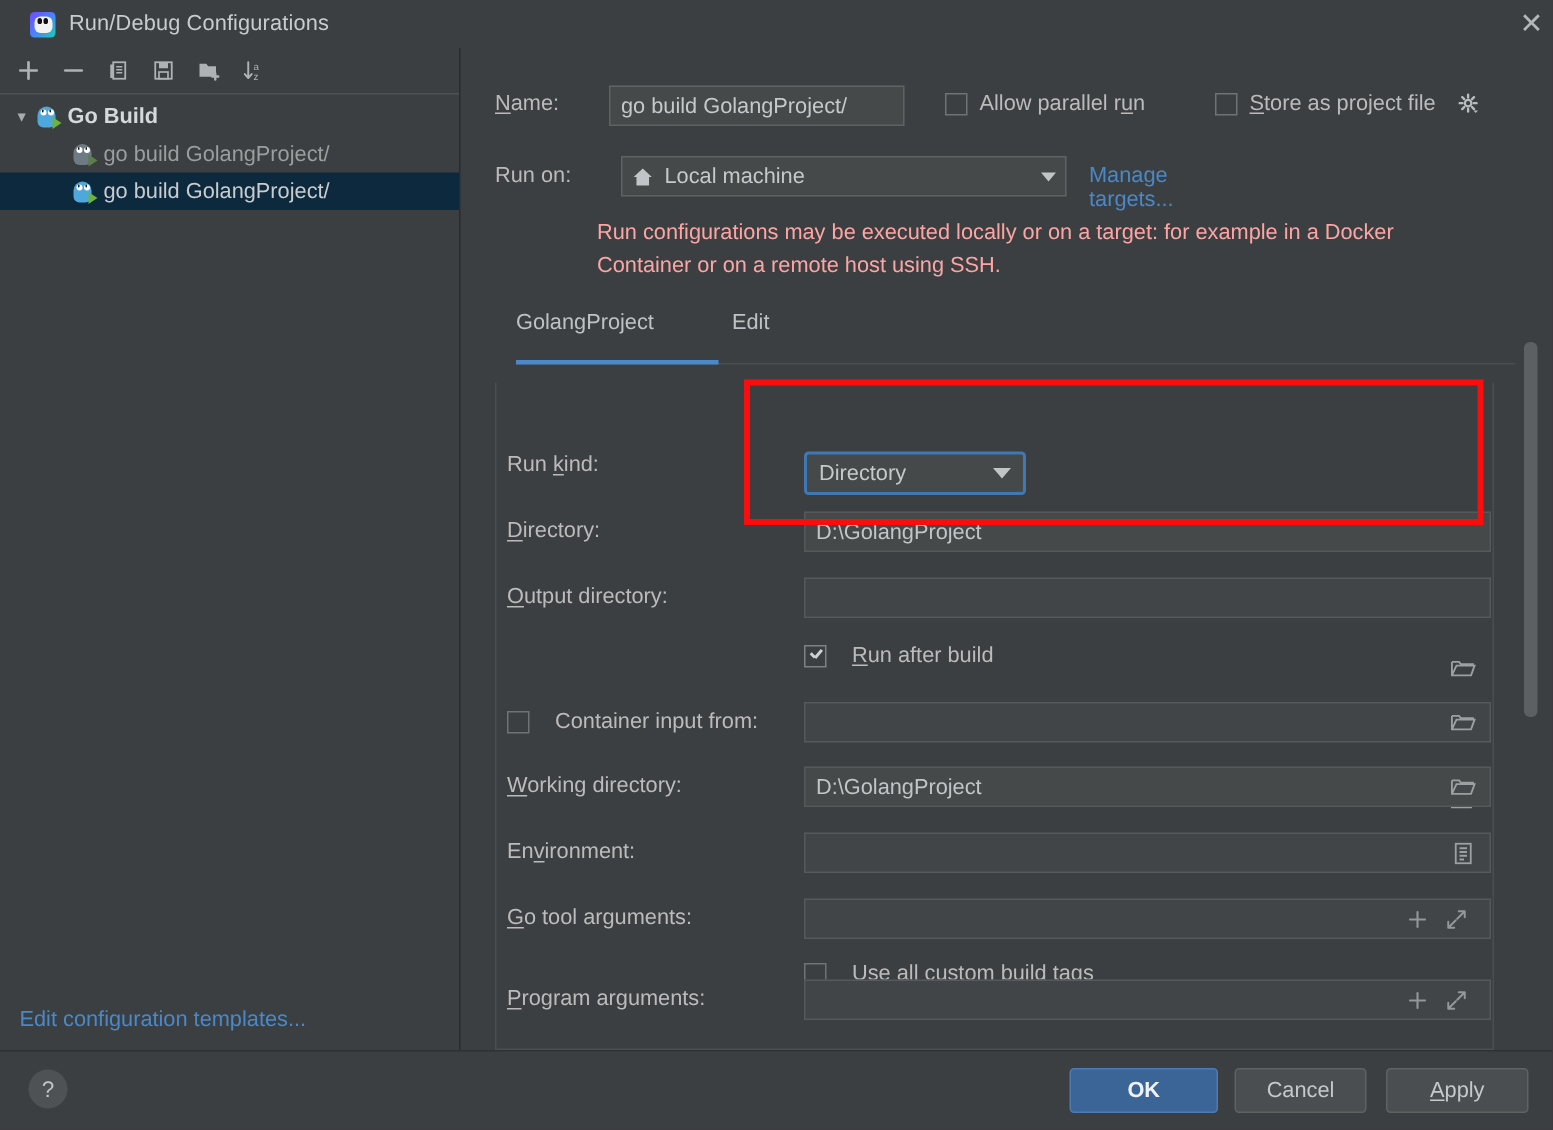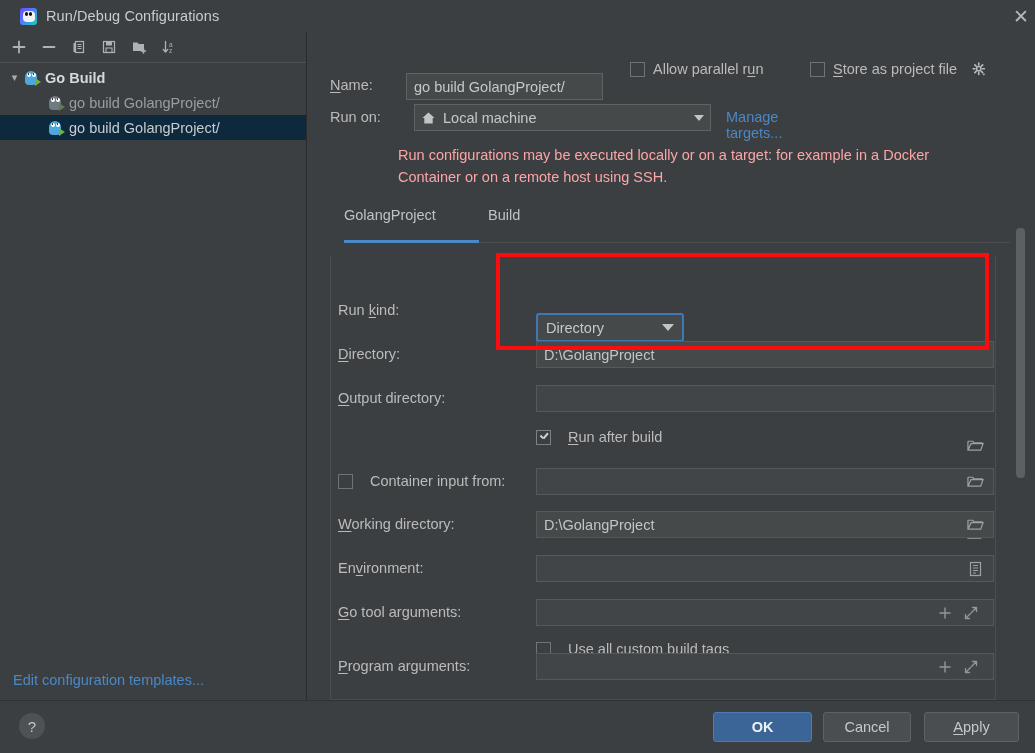--- a/index.html
+++ b/index.html
@@ -86,21 +86,21 @@
   }
 
   
   .right-panel {
     position:absolute; left: 308px; top: 32px; width: 727px; height: 668px;
     background:#3c3f41;
   }
   .lbl { font-size: 14.5px; color:#bbbbbb; white-space:nowrap; }
   .u { text-decoration: underline; text-underline-offset: 2px; }
 
-  .name-row { position:absolute; left: 22px; top: 25px; width: 690px; height: 28px; margin-top: 16px; }
+  .name-row { position:absolute; left: 22px; top: 25px; width: 690px; height: 28px; }
   .name-label { position:absolute; left: 0px; top: 4px; }
   .name-input {
     position:absolute; left: 76px; top: 0px; width: 197px; height: 27px;
     background:#45494a; border:1px solid #5e6263; color:#c6c9cb;
     font-size: 14.5px; padding: 0 7px; line-height: 25px; outline:none;
     font-family:"Liberation Sans", sans-serif;
   }
   .cb {
     width: 15px; height: 15px; border:1px solid #6e7375; background:#3c3f41;
     display:inline-flex; align-items:center; justify-content:center; flex:0 0 15px;
@@ -158,21 +158,21 @@
   .text-field {
     position:absolute; left: 204px; width: 458px; height: 27px;
     background:#45494a; border:1px solid #55595b; color:#c2c5c7;
     font-size: 14.5px; padding: 0 32px 0 7px; line-height:25px;
     font-family:"Liberation Sans", sans-serif; outline:none;
   }
   .text-field.empty { background:#414547; }
   .fld-ic { position:absolute; top:6px; right:8px; width:17px; height:15px; }
 
   .select-runkind {
-    position:absolute; left: 206px; top: 16px; width: 148px; height: 29px;
+    position:absolute; left: 206px; top: 4px; width: 148px; height: 29px;
     background:#45494a; border: 2px solid #3f78b5; border-radius:3px;
     display:flex; align-items:center; padding: 0 8px; color:#c6c9cb; font-size:14.5px;
   }
 
   .inline-cbrow { position:absolute; display:flex; align-items:center; gap:17px; }
 
   
   .redbox {
     position:absolute; left: 496px; top: 253px; width: 493px; height: 97px;
     border: 4px solid #fb0d0d; pointer-events:none; z-index: 30;
@@ -347,21 +347,21 @@
         <span>Local machine</span>
         <span class="arrow"></span>
       </div>
       <span class="manage-targets">Manage targets...</span>
     </div>
 
     <div class="helptext">Run configurations may be executed locally or on a target: for example in a Docker Container or on a remote host using SSH.</div>
 
     <div class="tabs">
       <div class="tab configuration">GolangProject</div>
-      <div class="tab logs">Build</div>
+      <div class="tab logs">Edit</div>
       <div class="tabs-sep"></div>
       <div class="tab-underline"></div>
     </div>
 
     <div class="content-frame" style="left:22px; top:223px; width:666px; height:445px;"></div>
 
     <div class="form">
 
       <div class="field-row" style="top:48px;">
         <span class="lbl field-label">Run <span class="u">k</span>ind:</span>

